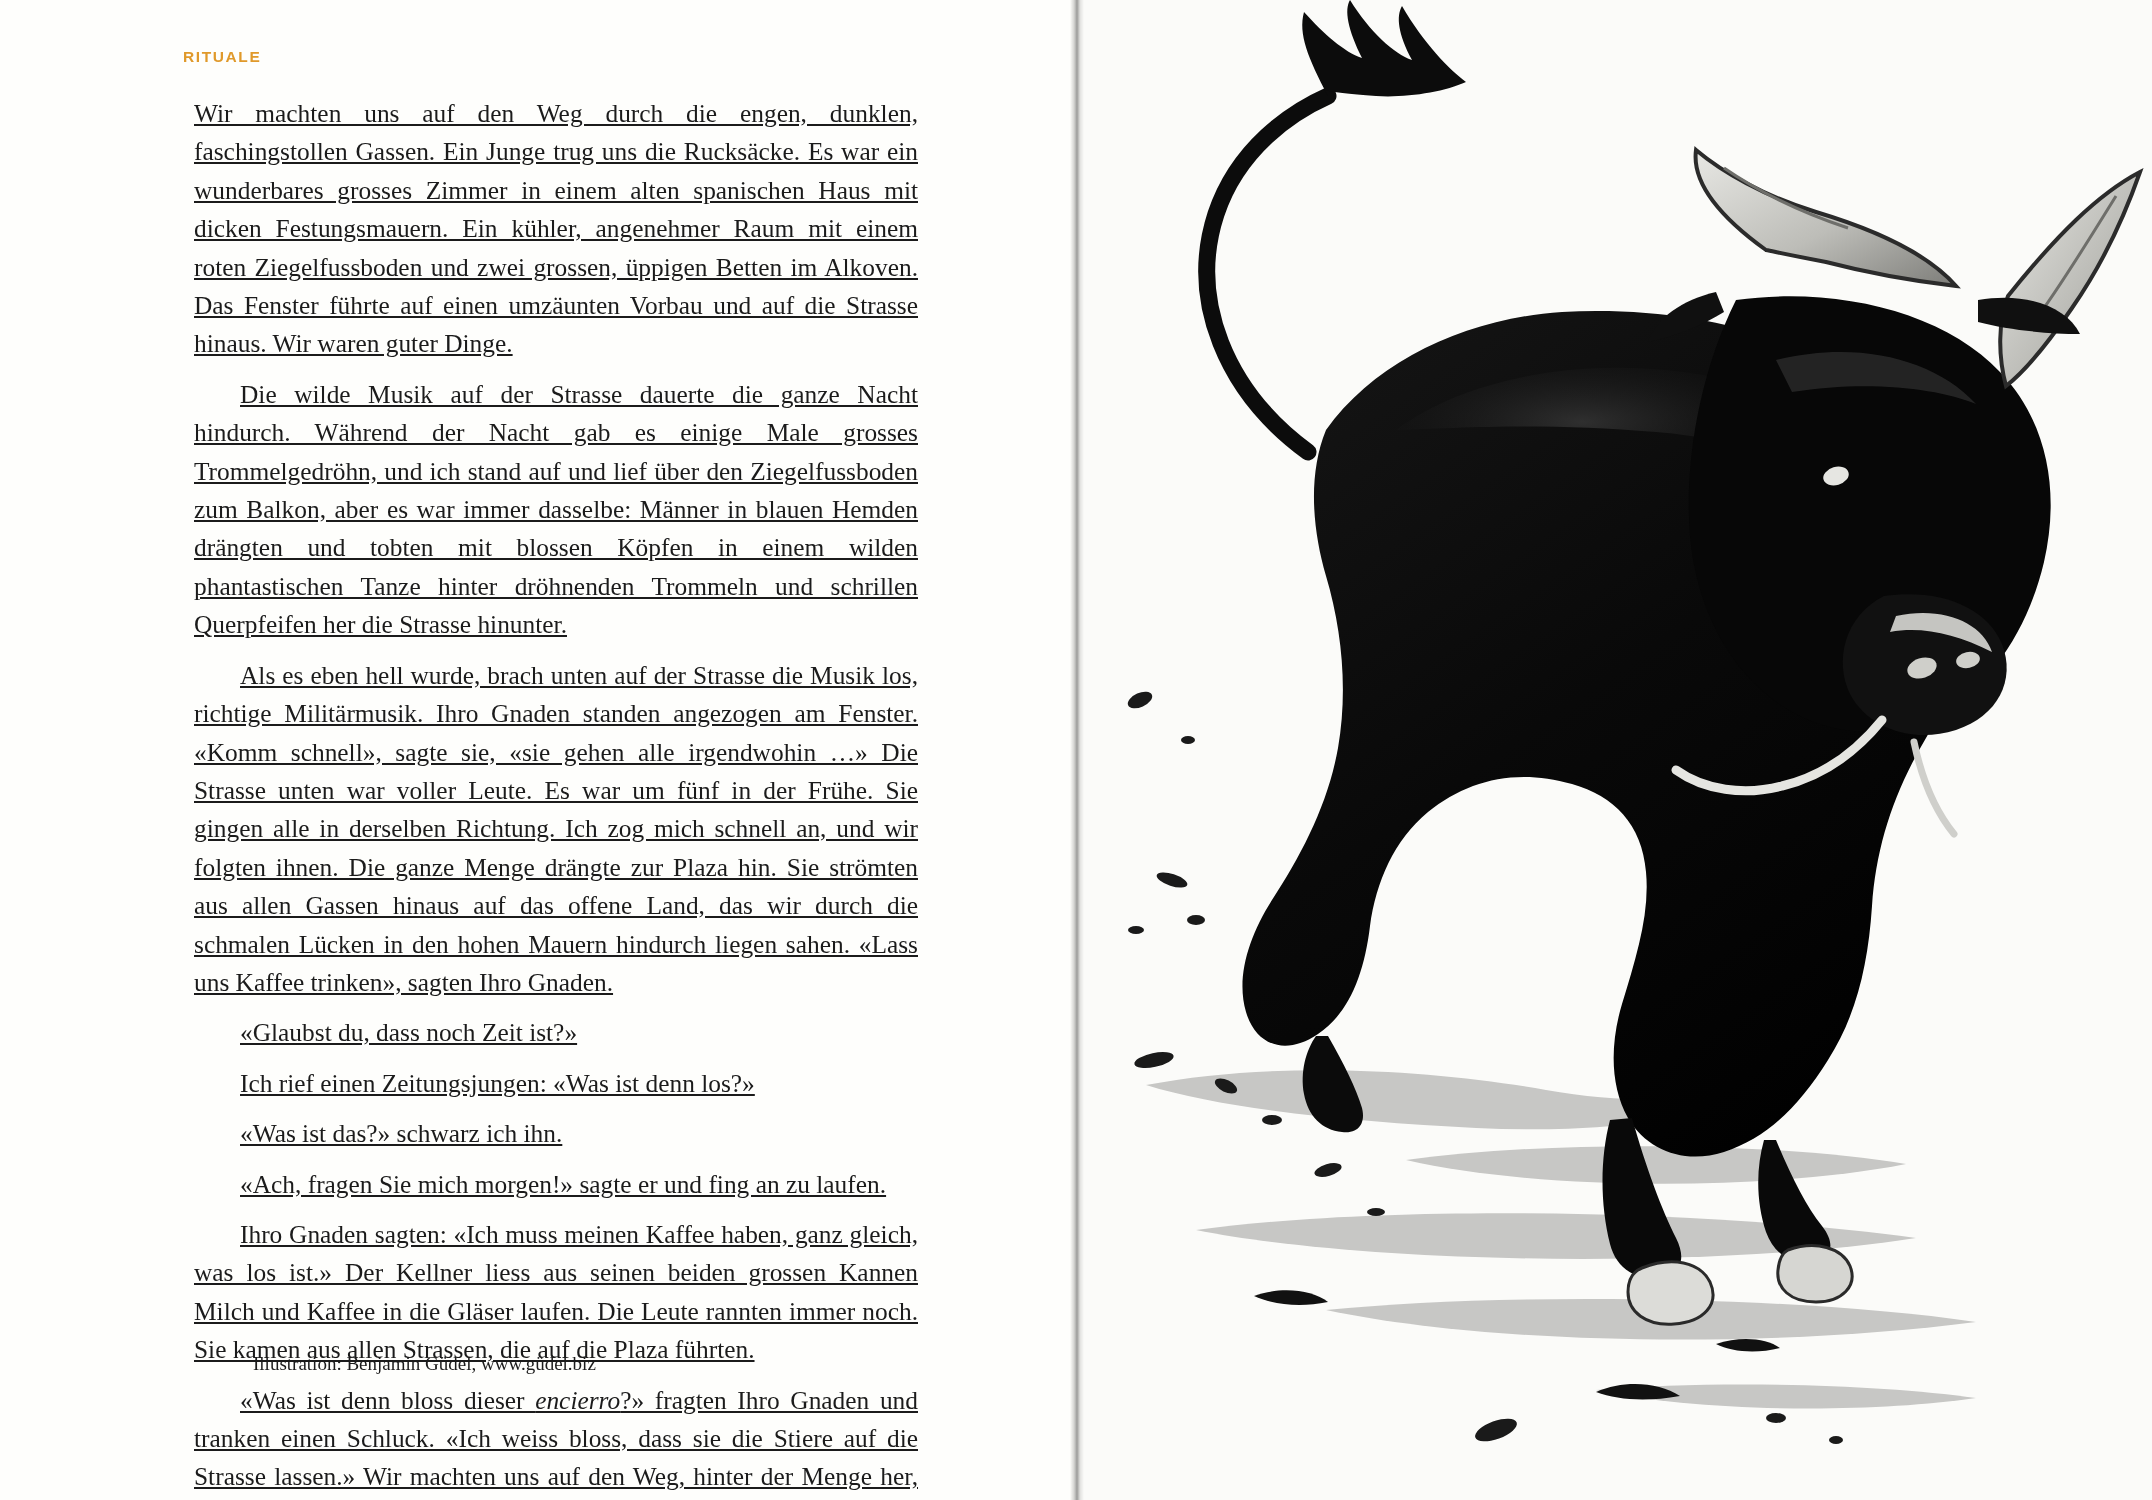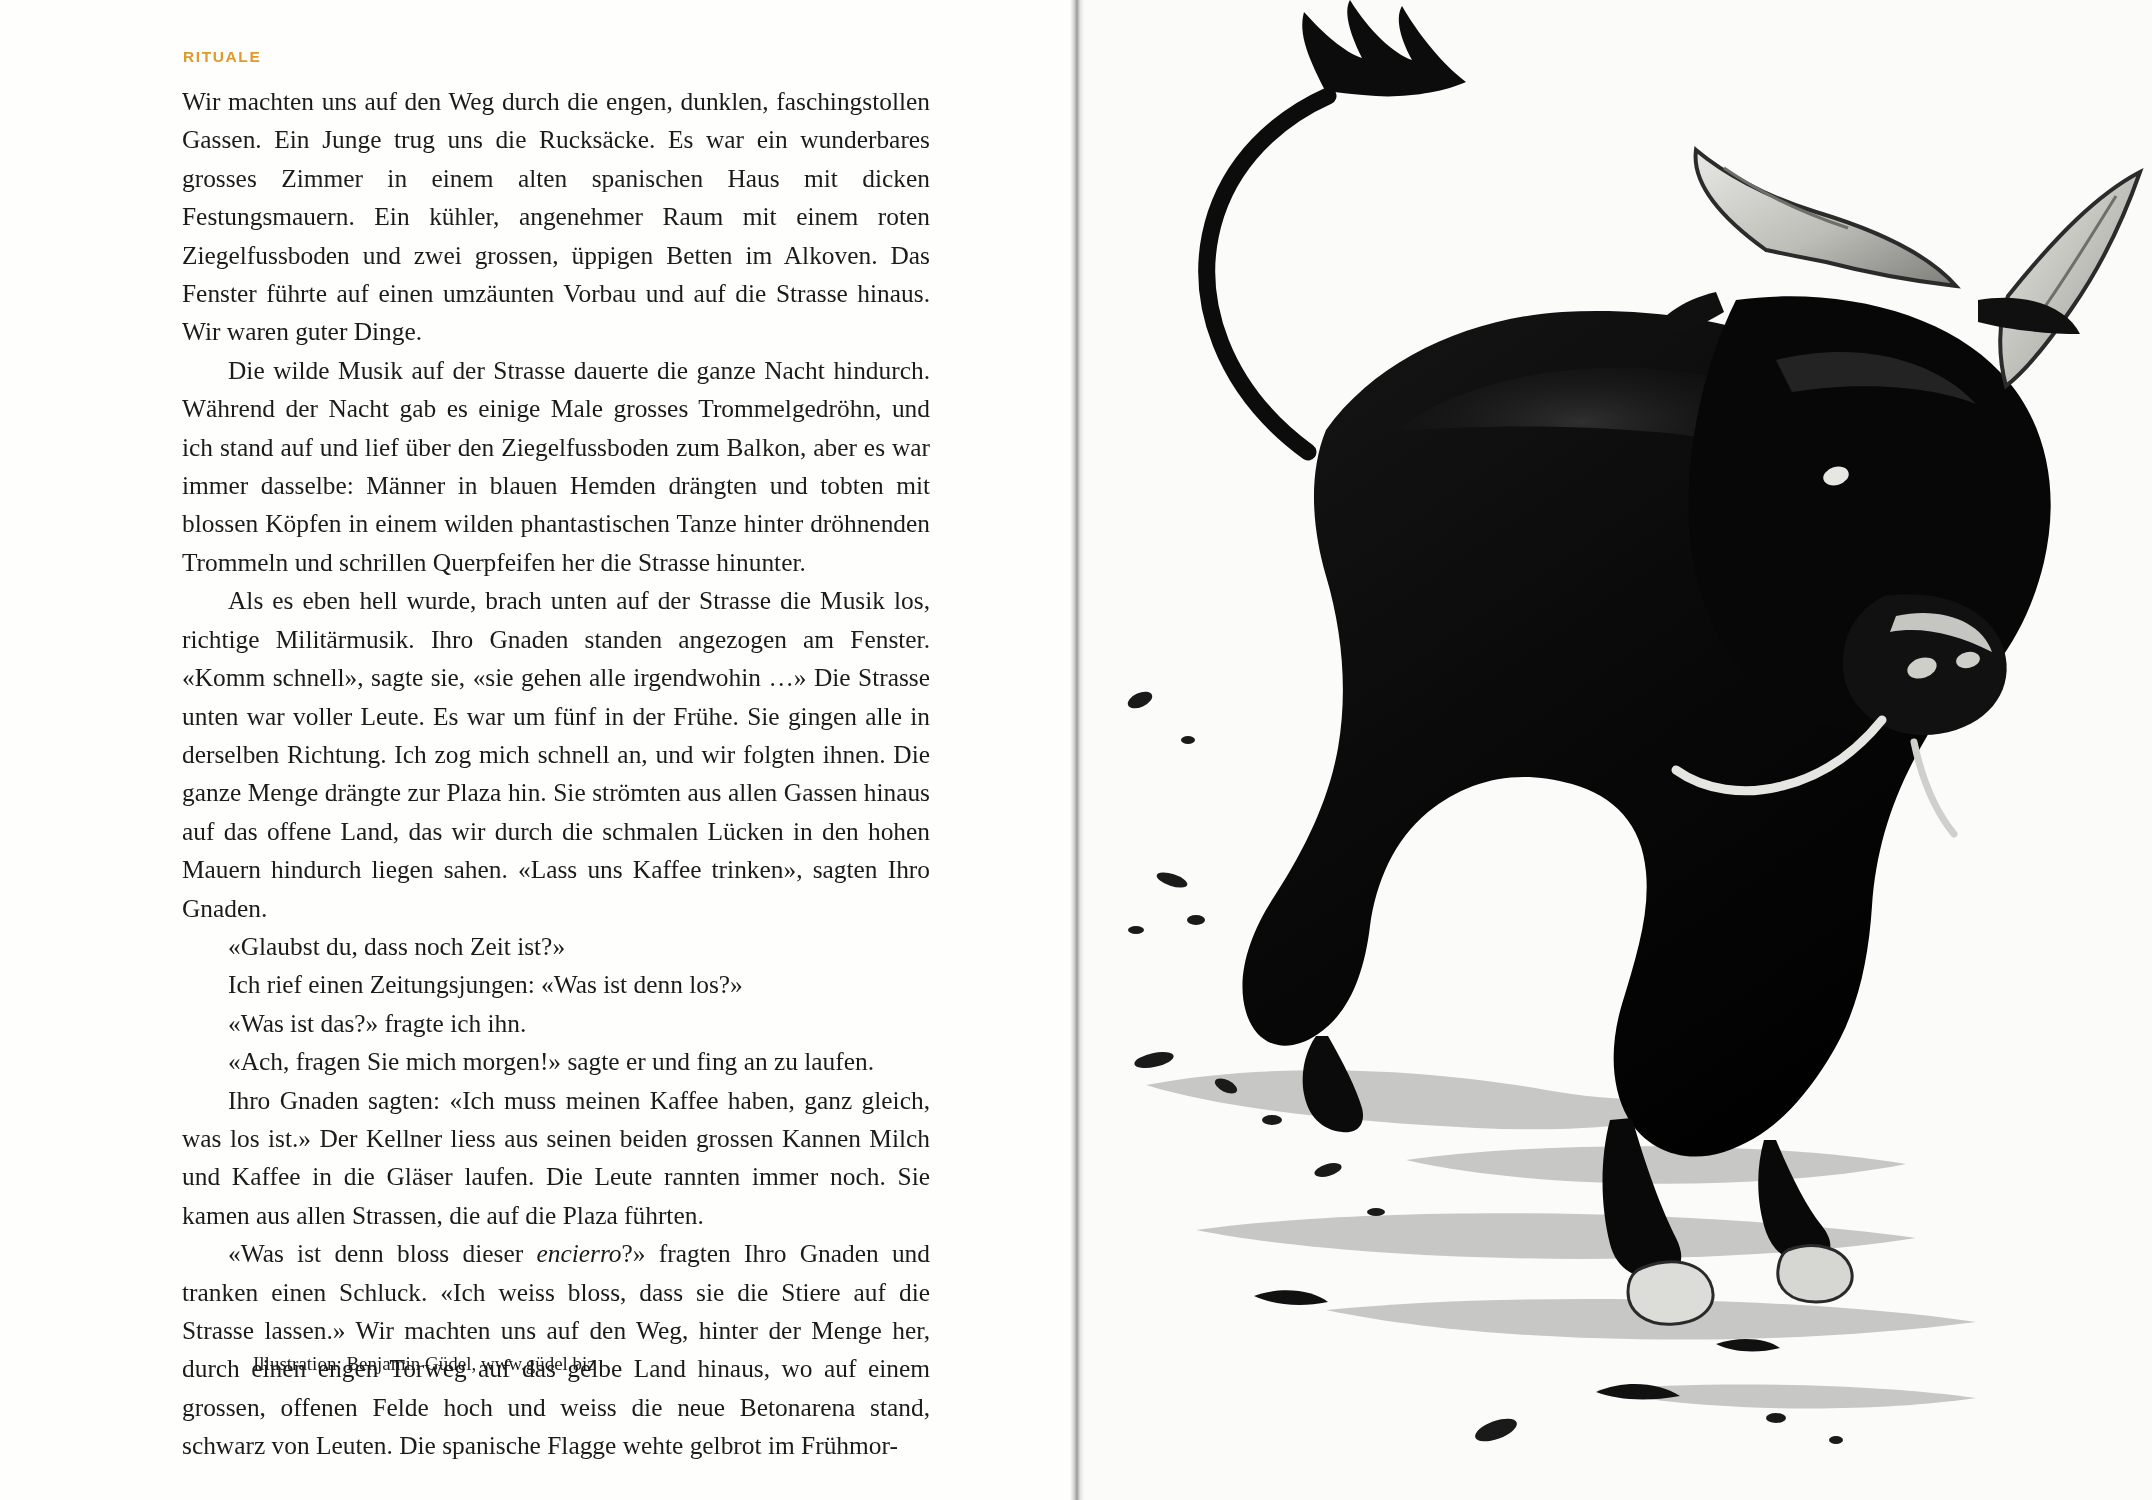--- a/index.html
+++ b/index.html
@@ -45,21 +45,22 @@
     top: 82px;
     width: 748px;
     font-family: "Liberation Serif", serif;
     font-size: 25.4px;
     line-height: 38.4px;
     color: #1b1b1b;
     text-align: justify;
     hyphens: none;
   }
   .text-col p {
-    margin: 0;
+    margin: 12px;
+    text-decoration: underline;
   }
   .text-col p.indent {
     text-indent: 46px;
   }
   .text-col em {
     font-style: italic;
   }
   .credit {
     position: absolute;
     left: 253px;
@@ -113,21 +114,21 @@
   <div class="page-left">
 
     <div class="running-head">RITUALE</div>
 
     <div class="text-col">
         <p class="">Wir machten uns auf den Weg durch die engen, dunklen, faschingstollen Gassen. Ein Junge trug uns die Rucksäcke. Es war ein wunderbares grosses Zimmer in einem alten spanischen Haus mit dicken Festungsmauern. Ein kühler, angenehmer Raum mit einem roten Ziegelfussboden und zwei grossen, üppigen Betten im Alkoven. Das Fenster führte auf einen umzäunten Vorbau und auf die Strasse hinaus. Wir waren guter Dinge.</p>
         <p class="indent">Die wilde Musik auf der Strasse dauerte die ganze Nacht hindurch. Während der Nacht gab es einige Male grosses Trommelgedröhn, und ich stand auf und lief über den Ziegelfussboden zum Balkon, aber es war immer dasselbe: Männer in blauen Hemden drängten und tobten mit blossen Köpfen in einem wilden phantastischen Tanze hinter dröhnenden Trommeln und schrillen Querpfeifen her die Strasse hinunter.</p>
         <p class="indent">Als es eben hell wurde, brach unten auf der Strasse die Musik los, richtige Militärmusik. Ihro Gnaden standen angezogen am Fenster. «Komm schnell», sagte sie, «sie gehen alle irgendwohin …» Die Strasse unten war voller Leute. Es war um fünf in der Frühe. Sie gingen alle in derselben Richtung. Ich zog mich schnell an, und wir folgten ihnen. Die ganze Menge drängte zur Plaza hin. Sie strömten aus allen Gassen hinaus auf das offene Land, das wir durch die schmalen Lücken in den hohen Mauern hindurch liegen sahen. «Lass uns Kaffee trinken», sagten Ihro Gnaden.</p>
         <p class="indent">«Glaubst du, dass noch Zeit ist?»</p>
         <p class="indent">Ich rief einen Zeitungsjungen: «Was ist denn los?»</p>
-        <p class="indent">«Was ist das?» fragte ich ihn.</p>
+        <p class="indent">«Was ist das?» schwarz ich ihn.</p>
         <p class="indent">«Ach, fragen Sie mich morgen!» sagte er und fing an zu laufen.</p>
         <p class="indent">Ihro Gnaden sagten: «Ich muss meinen Kaffee haben, ganz gleich, was los ist.» Der Kellner liess aus seinen beiden grossen Kannen Milch und Kaffee in die Gläser laufen. Die Leute rannten immer noch. Sie kamen aus allen Strassen, die auf die Plaza führten.</p>
         <p class="indent">«Was ist denn bloss dieser <em>encierro</em>?» fragten Ihro Gnaden und tranken einen Schluck. «Ich weiss bloss, dass sie die Stiere auf die Strasse lassen.» Wir machten uns auf den Weg, hinter der Menge her, durch einen engen Torweg auf das gelbe Land hinaus, wo auf einem grossen, offenen Felde hoch und weiss die neue Betonarena stand, schwarz von Leuten. Die spanische Flagge wehte gelbrot im Frühmor-</p>
       </div>
 
     <div class="credit">
       <span class="lead">Illustration:</span><span> Benjamin Güdel, www.güdel.biz</span>
     </div>
   </div>
 

